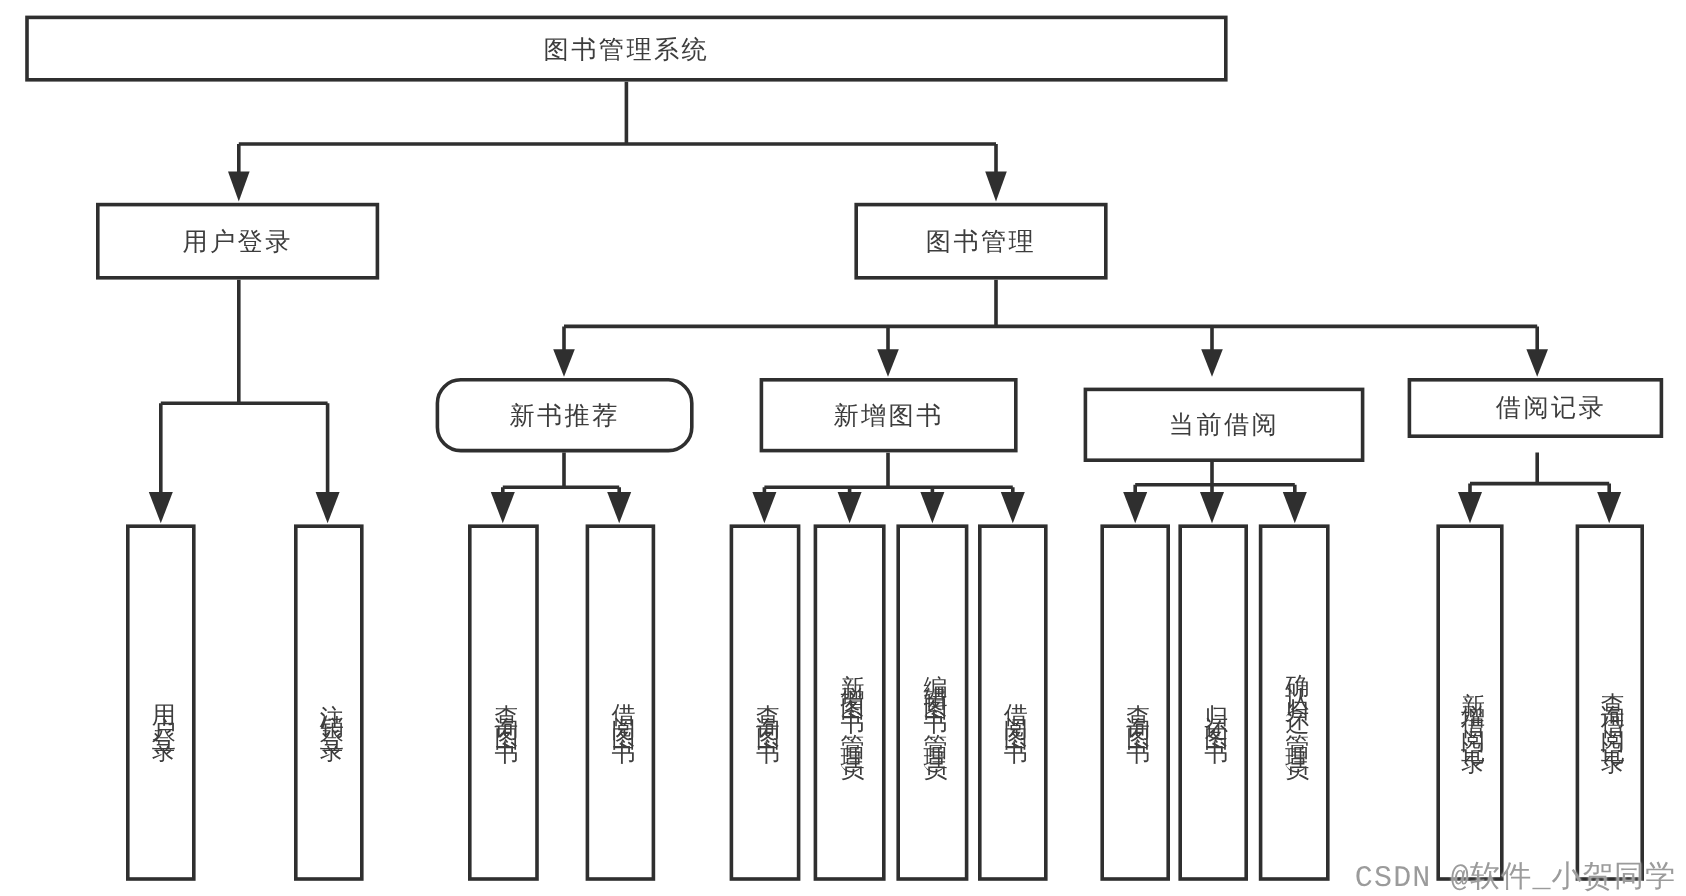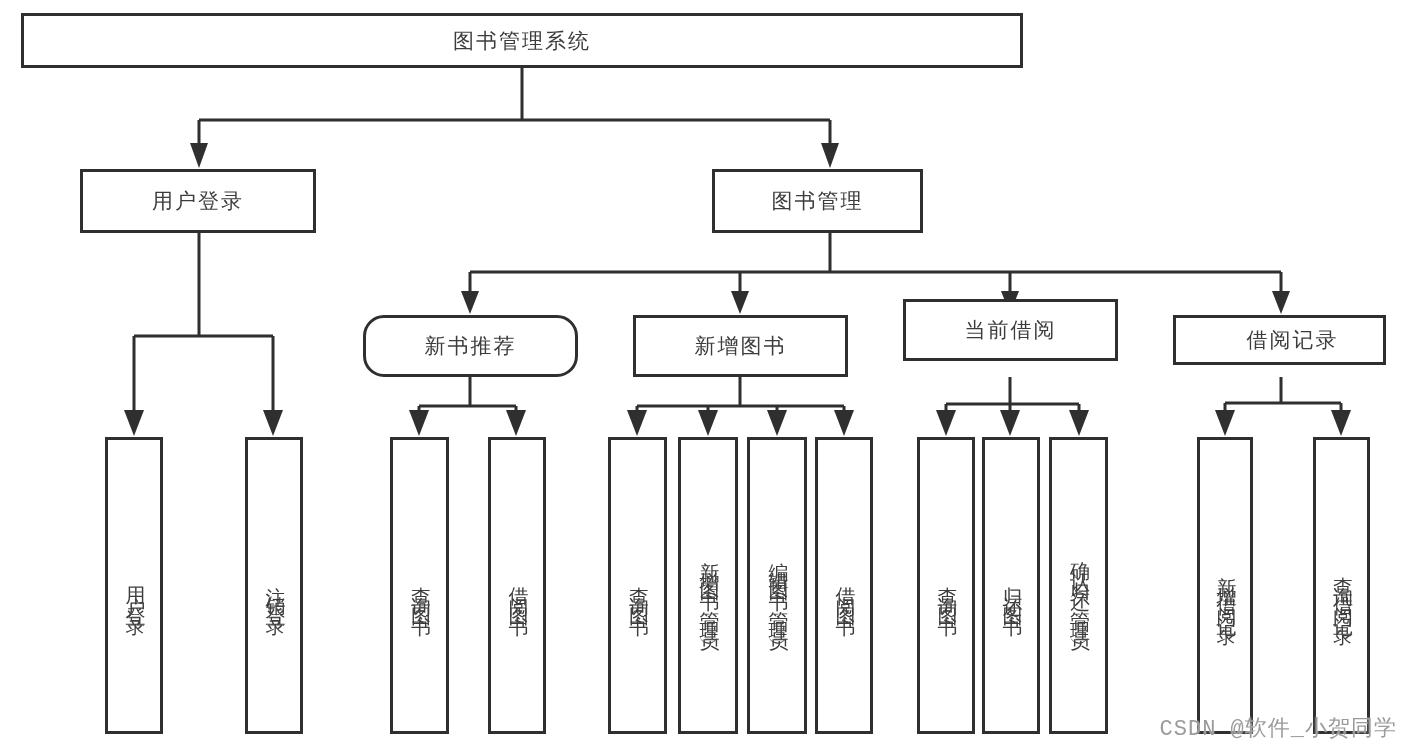--- a/index.html
+++ b/index.html
@@ -15,21 +15,21 @@
     font-size:21px;letter-spacing:2px;white-space:nowrap;
   }
   .leaf{letter-spacing:0;}
   .leaf .vtext{
     writing-mode:vertical-rl;text-orientation:mixed;
     font-size:20px;line-height:1;letter-spacing:10px;
     display:block;margin-bottom:-10px;
   }
   .watermark{
     position:absolute;top:713px;right:8px;
-    font-size:22px;color:#9b9b9b;letter-spacing:1px;
+    font-size:25px;color:#9b9b9b;letter-spacing:1px;
     text-shadow:0 0 2px #ffffff;
   }
 </style>
 </head>
 <body>
 
 <div class="canvas">
 
   <svg class="connectors" width="1405" height="747" viewBox="0 0 1405 747">
     <g stroke="#2f2f2f" stroke-width="3" fill="none">
@@ -74,21 +74,21 @@
     </g>
   </svg>
 
   <div class="node" style="left:21px;top:13px;width:1002px;height:55px;">图书管理系统</div>
 
   <div class="node" style="left:80px;top:169px;width:236px;height:64px;">用户登录</div>
   <div class="node" style="left:712px;top:169px;width:211px;height:64px;">图书管理</div>
 
   <div class="node" style="left:363px;top:315px;width:215px;height:62px;border-radius:21px;">新书推荐</div>
   <div class="node" style="left:633px;top:315px;width:215px;height:62px;">新增图书</div>
-  <div class="node" style="left:903px;top:299px;width:215px;height:62px;">当前借阅</div>
+  <div class="node" style="left:903px;top:323px;width:234px;height:62px;">当前借阅</div>
   <div class="node" style="left:1173px;top:315px;width:213px;height:50px;padding-left:26px;">借阅记录</div>
 
   <div class="node leaf" style="left:105px;top:437px;width:58px;height:297px;">
     <span class="vtext">用户登录</span>
   </div>
   <div class="node leaf" style="left:245px;top:437px;width:58px;height:297px;">
     <span class="vtext">注销登录</span>
   </div>
 
   <div class="node leaf" style="left:390px;top:437px;width:59px;height:297px;">

